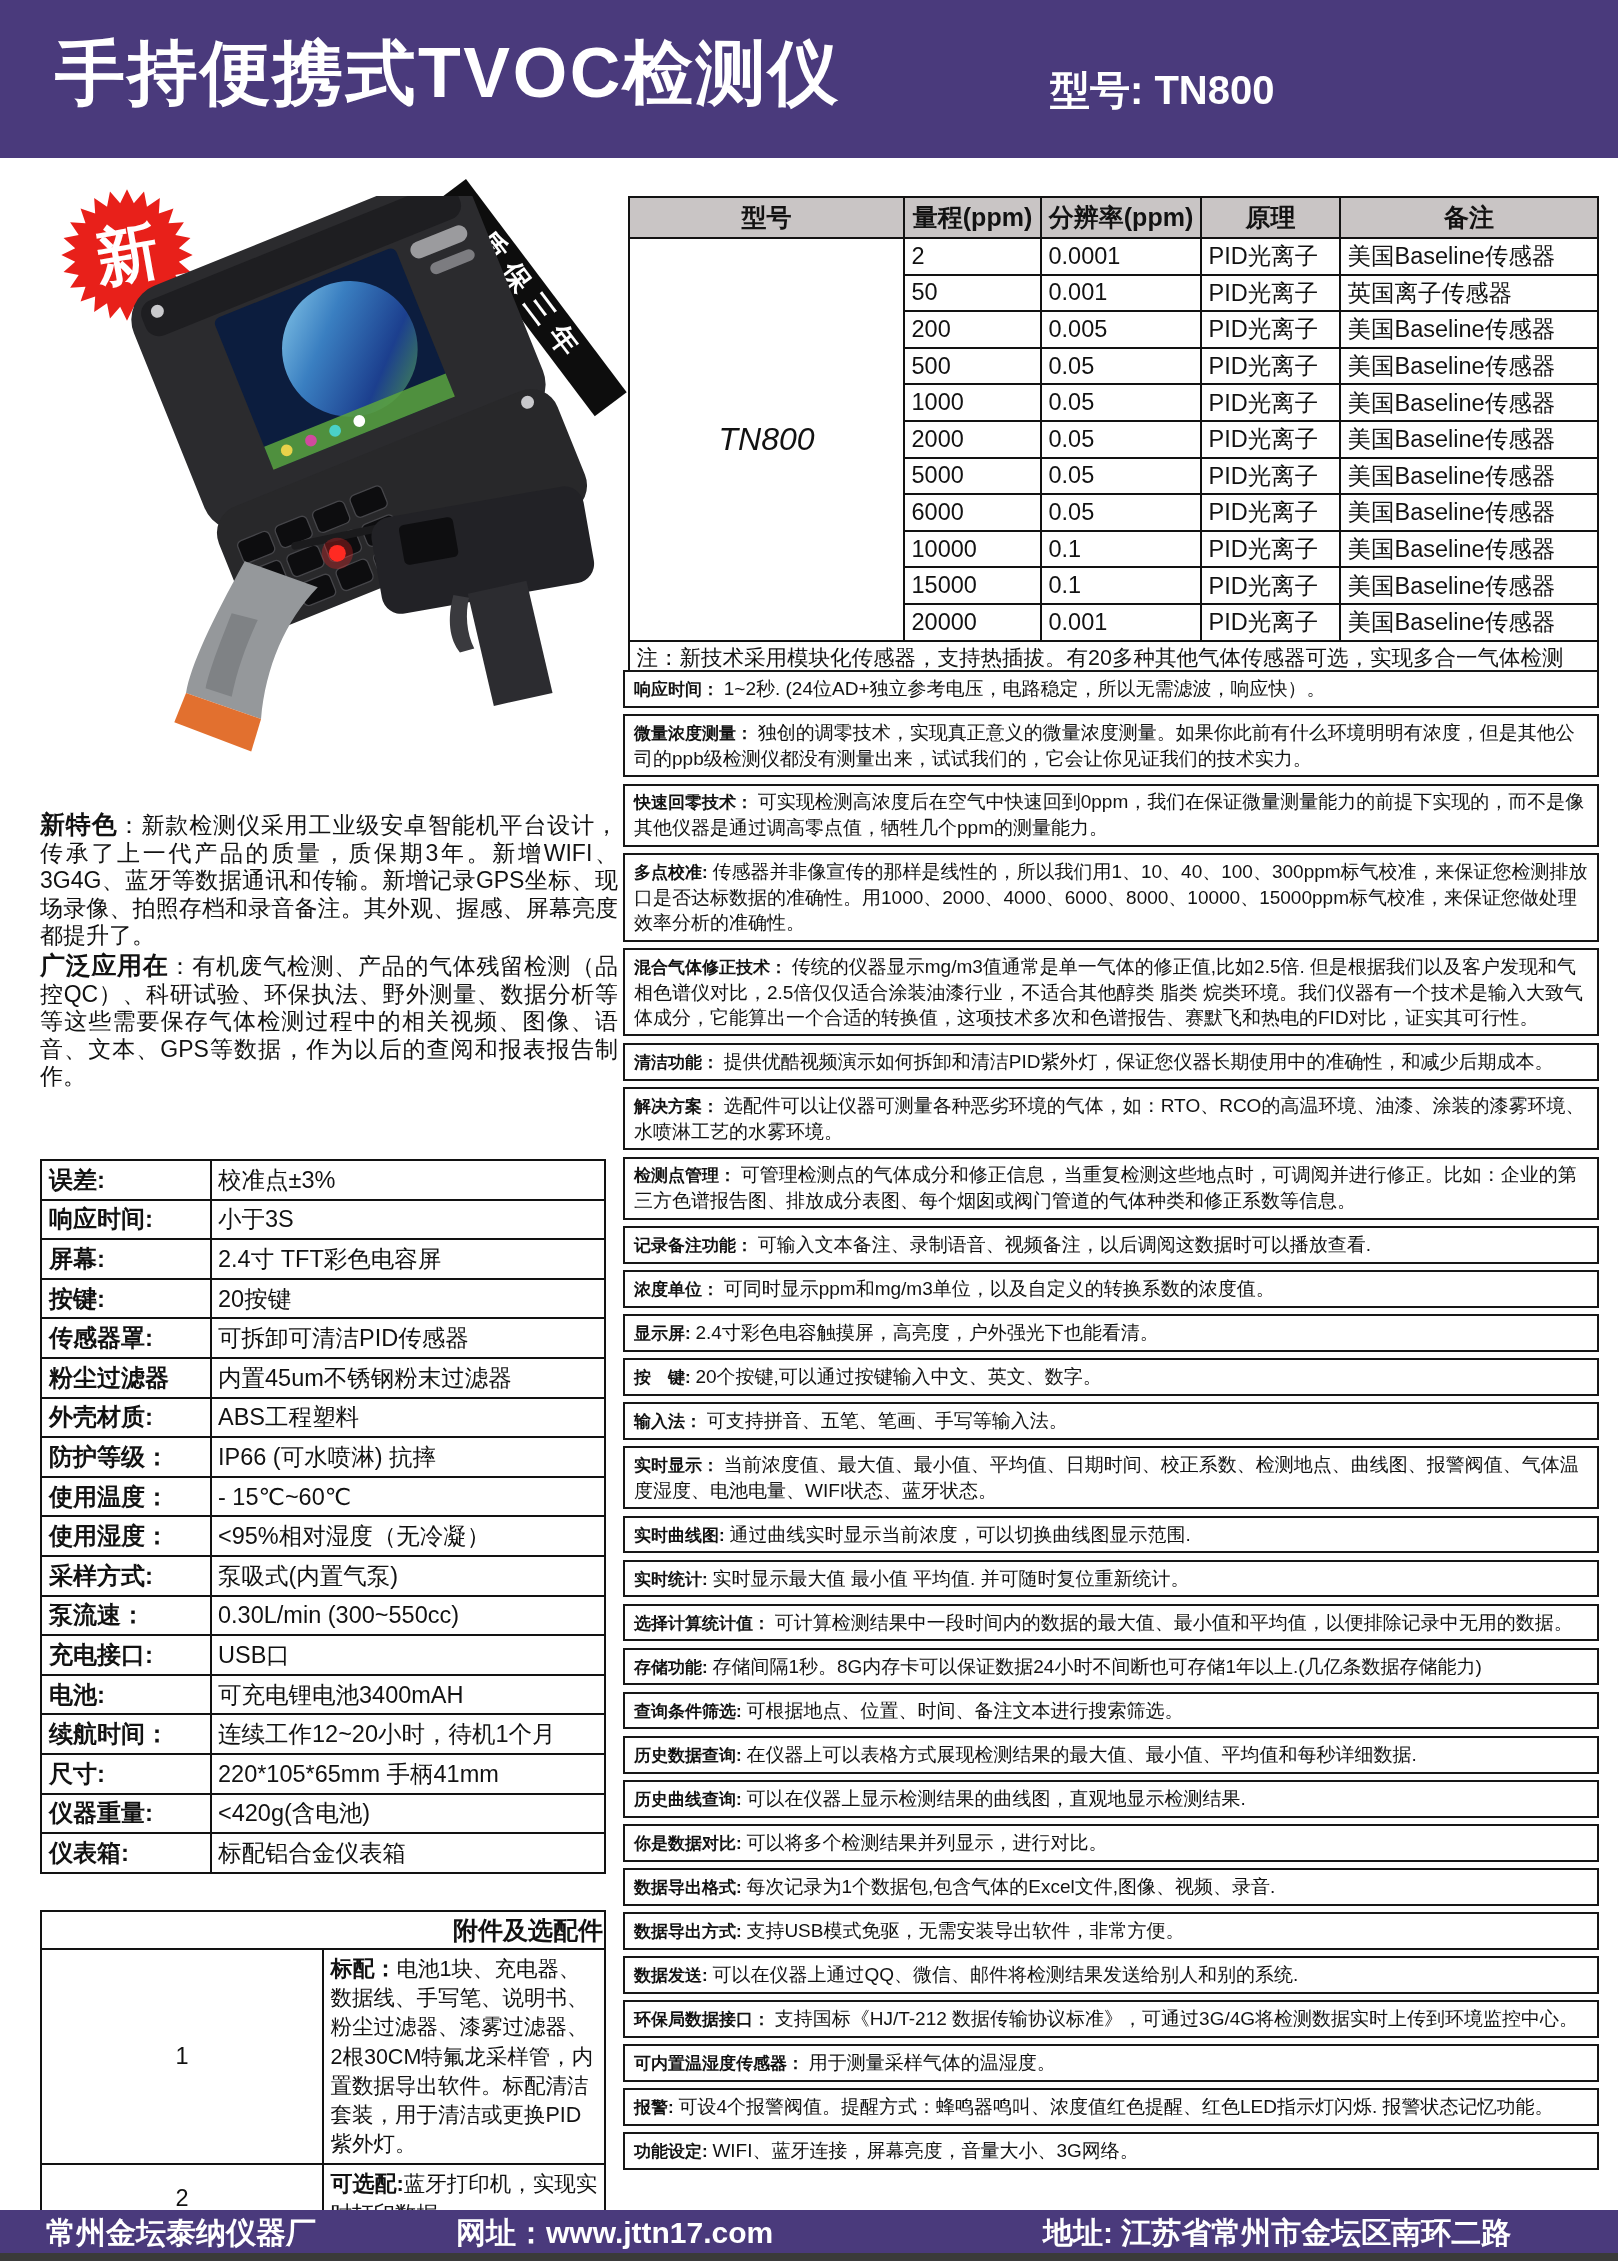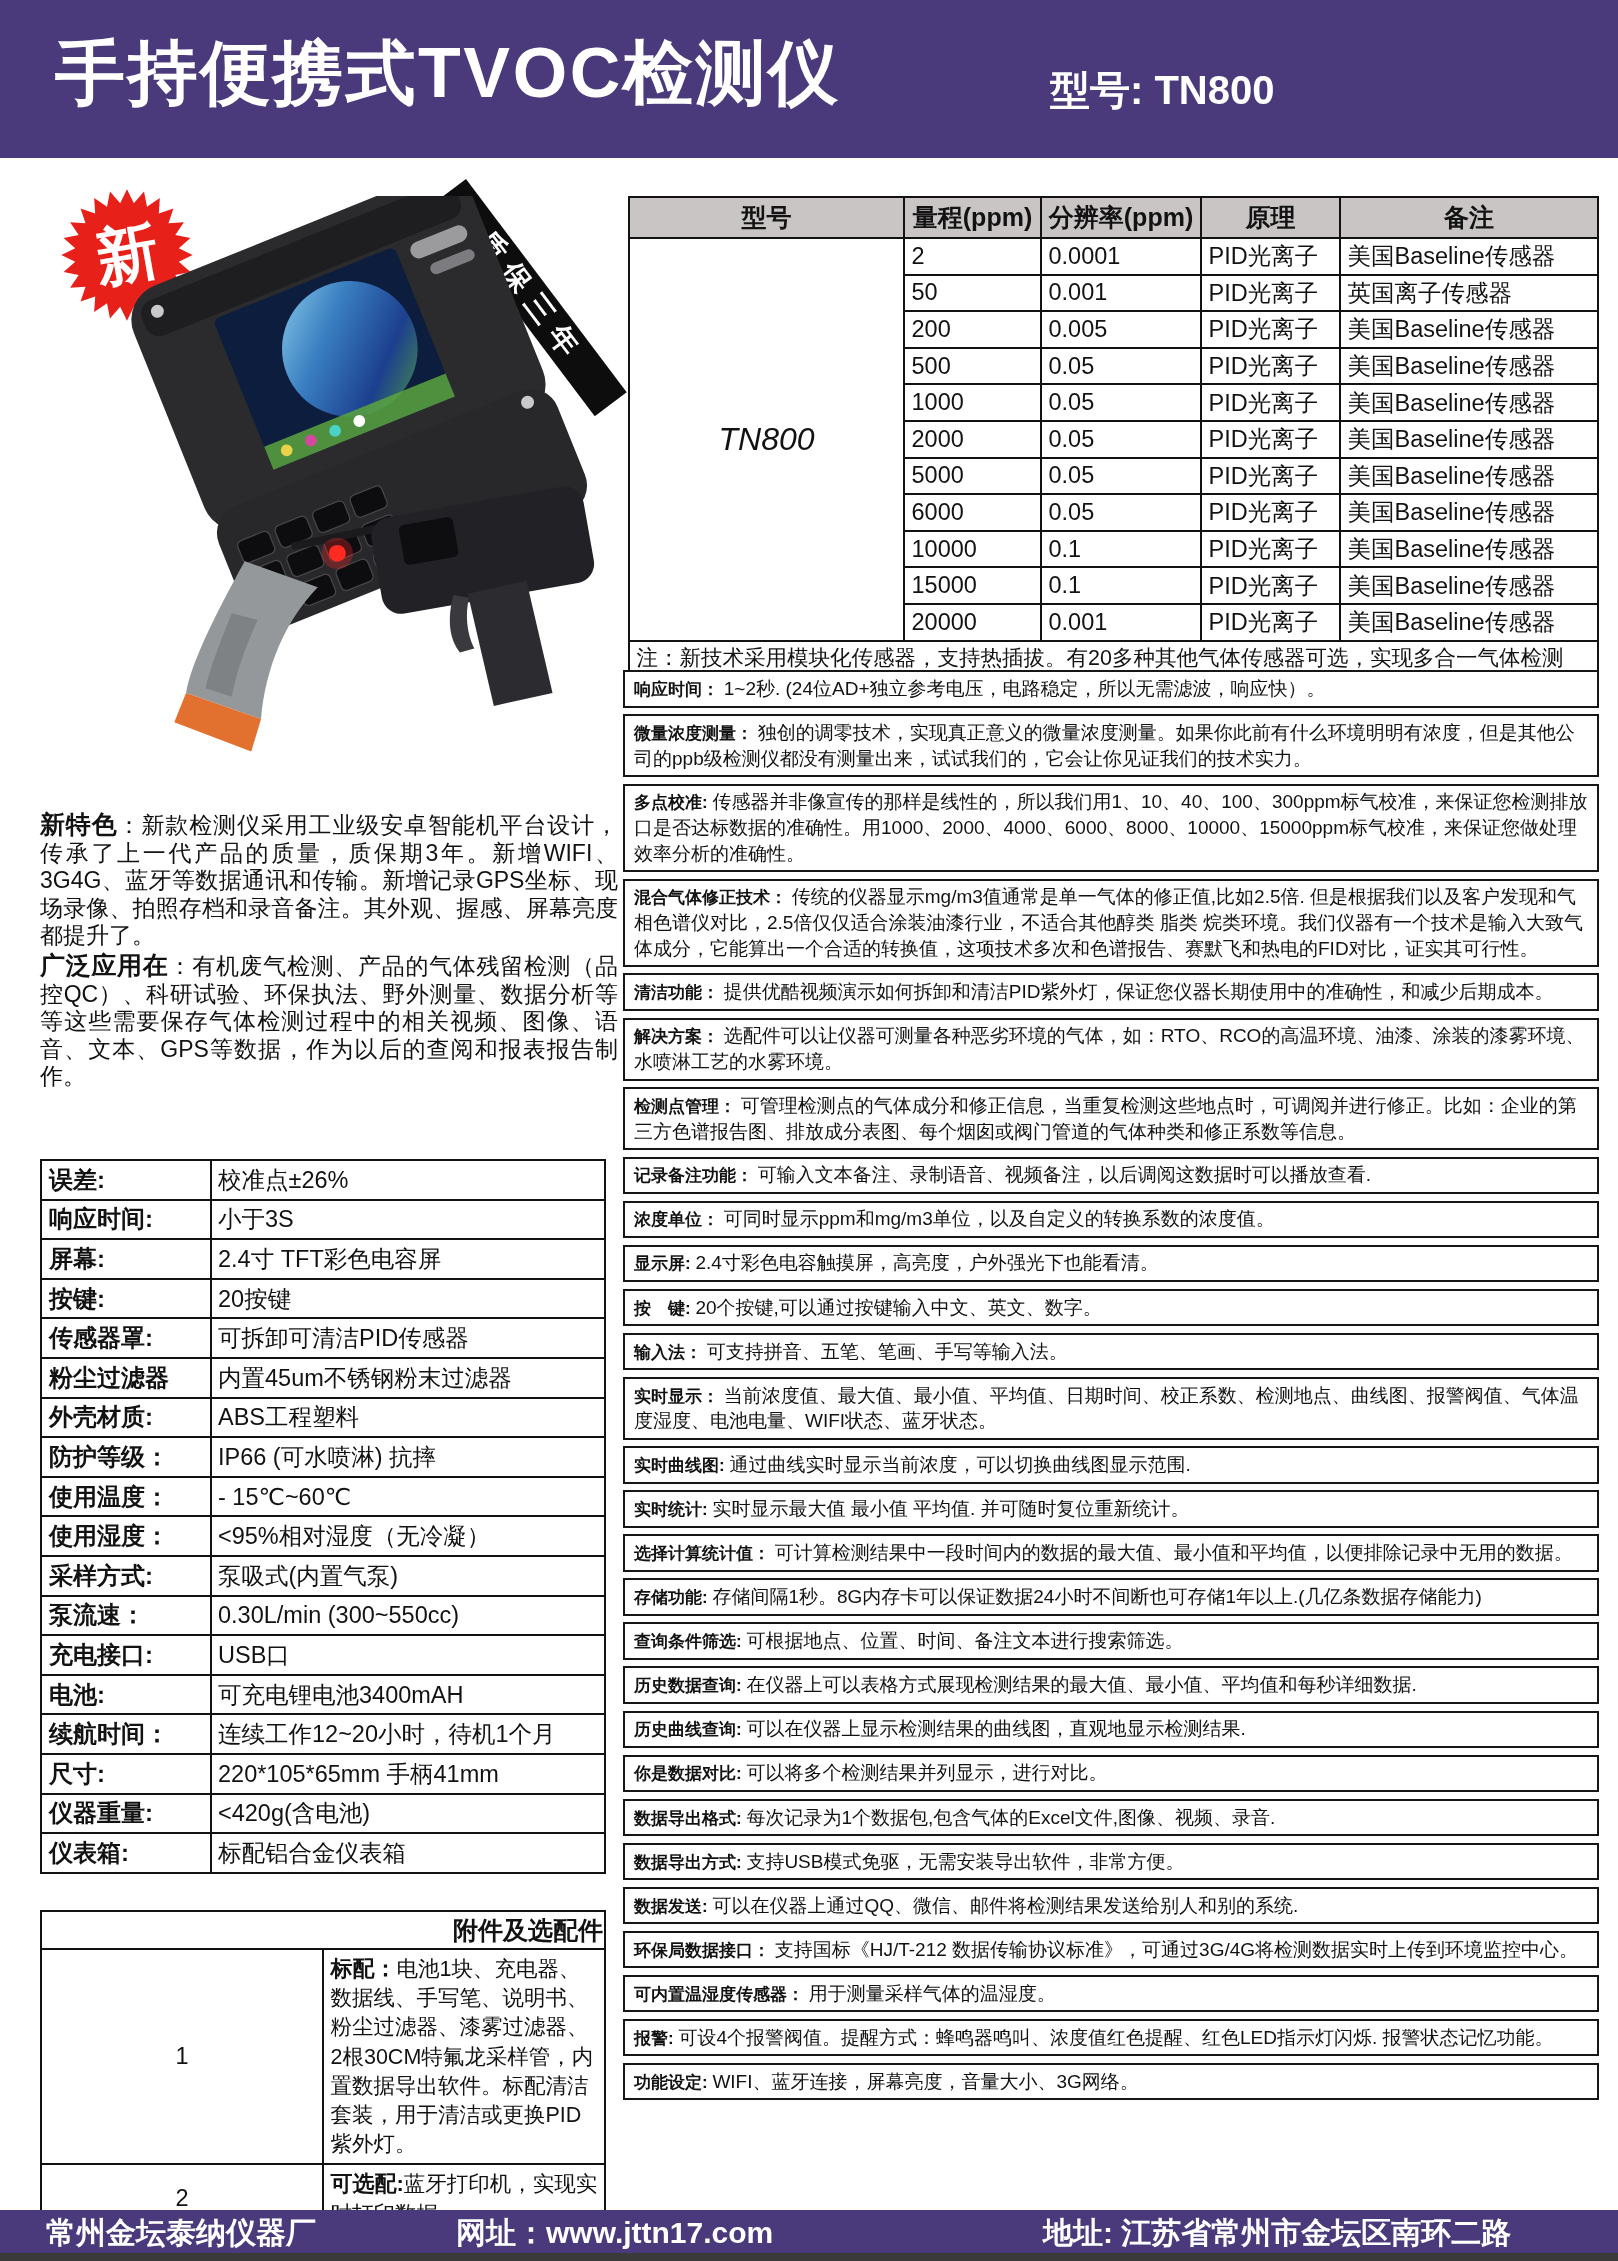--- a/index.html
+++ b/index.html
@@ -126,21 +126,21 @@
 
   <div class="intro">
     <p><b>新特色</b><span>：新款检测仪采用工业级安卓智能机平台设计，传承了上一代产品的质量，质保期3年。新增WIFI、3G4G、蓝牙等数据通讯和传输。新增记录GPS坐标、现场录像、拍照存档和录音备注。其外观、握感、屏幕亮度都提升了。</span></p>
     <p><b>广泛应用在</b><span>：有机废气检测、产品的气体残留检测（品控QC）、科研试验、环保执法、野外测量、数据分析等等这些需要保存气体检测过程中的相关视频、图像、语音、文本、GPS等数据，作为以后的查阅和报表报告制作。</span></p>
   </div>
 
   <table class="spec-table">
     <tbody id="spec-body">
         <tr>
           <td class="lbl">误差:</td>
-          <td>校准点±26%</td>
+          <td>校准点±3%</td>
         </tr>
         <tr>
           <td class="lbl">响应时间:</td>
           <td>小于3S</td>
         </tr>
         <tr>
           <td class="lbl">屏幕:</td>
           <td>2.4寸 TFT彩色电容屏</td>
         </tr>
         <tr>
@@ -317,20 +317,21 @@
     <tbody>
       <tr>
         <td class="note" colspan="5">注：新技术采用模块化传感器，支持热插拔。有20多种其他气体传感器可选，实现多合一气体检测仪。</td>
       </tr>
     </tbody>
   </table>
 
   <div class="features" id="features">
       <div class="feature"><b>响应时间： </b><span>1~2秒. (24位AD+独立参考电压，电路稳定，所以无需滤波，响应快）。</span></div>
       <div class="feature"><b>微量浓度测量： </b><span>独创的调零技术，实现真正意义的微量浓度测量。如果你此前有什么环境明明有浓度，但是其他公司的ppb级检测仪都没有测量出来，试试我们的，它会让你见证我们的技术实力。</span></div>
+      <div class="feature"><b>快速回零技术： </b><span>可实现检测高浓度后在空气中快速回到0ppm，我们在保证微量测量能力的前提下实现的，而不是像其他仪器是通过调高零点值，牺牲几个ppm的测量能力。</span></div>
       <div class="feature"><b>多点校准: </b><span>传感器并非像宣传的那样是线性的，所以我们用1、10、40、100、300ppm标气校准，来保证您检测排放口是否达标数据的准确性。用1000、2000、4000、6000、8000、10000、15000ppm标气校准，来保证您做处理效率分析的准确性。</span></div>
       <div class="feature"><b>混合气体修正技术： </b><span>传统的仪器显示mg/m3值通常是单一气体的修正值,比如2.5倍. 但是根据我们以及客户发现和气相色谱仪对比，2.5倍仅仅适合涂装油漆行业，不适合其他醇类 脂类 烷类环境。我们仪器有一个技术是输入大致气体成分，它能算出一个合适的转换值，这项技术多次和色谱报告、赛默飞和热电的FID对比，证实其可行性。</span></div>
       <div class="feature"><b>清洁功能： </b><span>提供优酷视频演示如何拆卸和清洁PID紫外灯，保证您仪器长期使用中的准确性，和减少后期成本。</span></div>
       <div class="feature"><b>解决方案： </b><span>选配件可以让仪器可测量各种恶劣环境的气体，如：RTO、RCO的高温环境、油漆、涂装的漆雾环境、水喷淋工艺的水雾环境。</span></div>
       <div class="feature"><b>检测点管理： </b><span>可管理检测点的气体成分和修正信息，当重复检测这些地点时，可调阅并进行修正。比如：企业的第三方色谱报告图、排放成分表图、每个烟囱或阀门管道的气体种类和修正系数等信息。</span></div>
       <div class="feature"><b>记录备注功能： </b><span>可输入文本备注、录制语音、视频备注，以后调阅这数据时可以播放查看.</span></div>
       <div class="feature"><b>浓度单位： </b><span>可同时显示ppm和mg/m3单位，以及自定义的转换系数的浓度值。</span></div>
       <div class="feature"><b>显示屏: </b><span>2.4寸彩色电容触摸屏，高亮度，户外强光下也能看清。</span></div>
       <div class="feature"><b>按　键: </b><span>20个按键,可以通过按键输入中文、英文、数字。</span></div>
       <div class="feature"><b>输入法： </b><span>可支持拼音、五笔、笔画、手写等输入法。</span></div>

